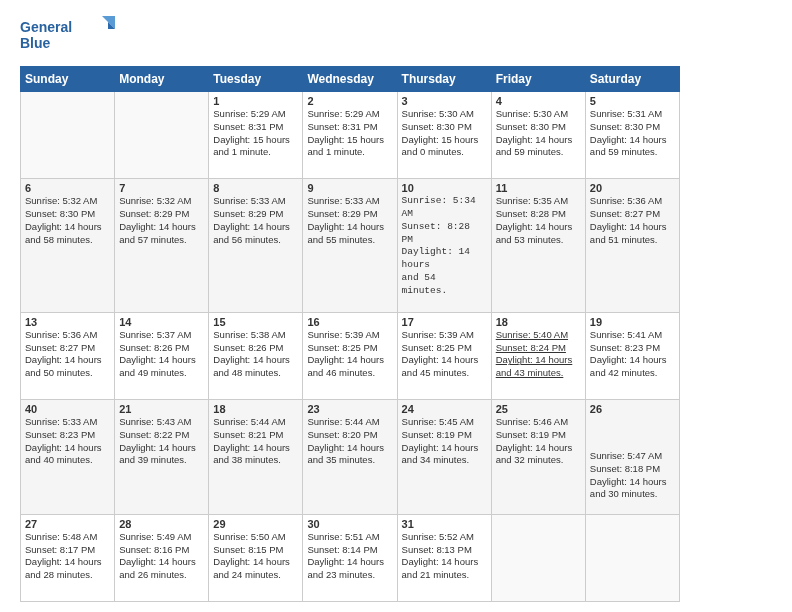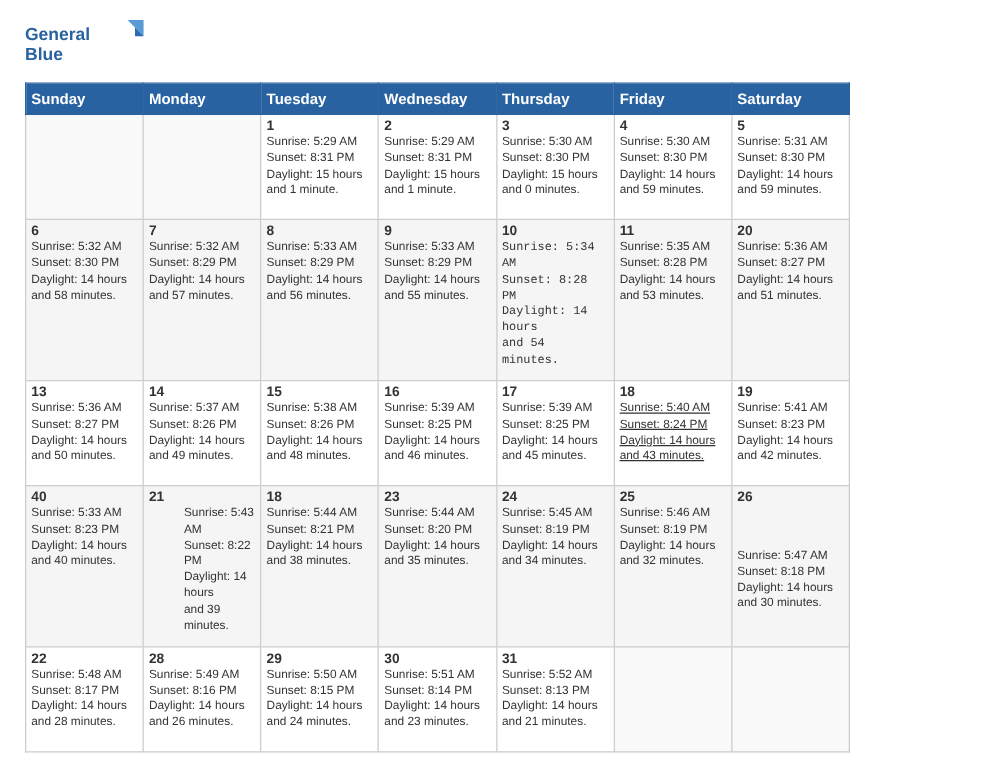--- a/index.html
+++ b/index.html
@@ -263,21 +263,21 @@
         <tr>
           <td>
             <span class="day-num">40</span>
             <div class="day-info" style="white-space: pre-line;">Sunrise: 5:33 AM
 Sunset: 8:23 PM
 Daylight: 14 hours
 and 40 minutes.</div>
           </td>
           <td>
             <span class="day-num">21</span>
-            <div class="day-info" style="white-space: pre-line; margin-left: 28px;">Sunrise: 5:43 AM
+            <div class="day-info" style="white-space: pre-line;">Sunrise: 5:43 AM
 Sunset: 8:22 PM
 Daylight: 14 hours
 and 39 minutes.</div>
           </td>
           <td>
             <span class="day-num">18</span>
             <div class="day-info" style="white-space: pre-line;">Sunrise: 5:44 AM
 Sunset: 8:21 PM
 Daylight: 14 hours
 and 38 minutes.</div>
@@ -306,21 +306,21 @@
           <td>
             <span class="day-num">26</span>
             <div class="day-info" style="white-space: pre-line; margin-top: 35px;">Sunrise: 5:47 AM
 Sunset: 8:18 PM
 Daylight: 14 hours
 and 30 minutes.</div>
           </td>
         </tr>
         <tr>
           <td>
-            <span class="day-num">22</span>
+            <span class="day-num">27</span>
             <div class="day-info" style="white-space: pre-line;">Sunrise: 5:48 AM
 Sunset: 8:17 PM
 Daylight: 14 hours
 and 28 minutes.</div>
           </td>
           <td>
             <span class="day-num">28</span>
             <div class="day-info" style="white-space: pre-line;">Sunrise: 5:49 AM
 Sunset: 8:16 PM
 Daylight: 14 hours

